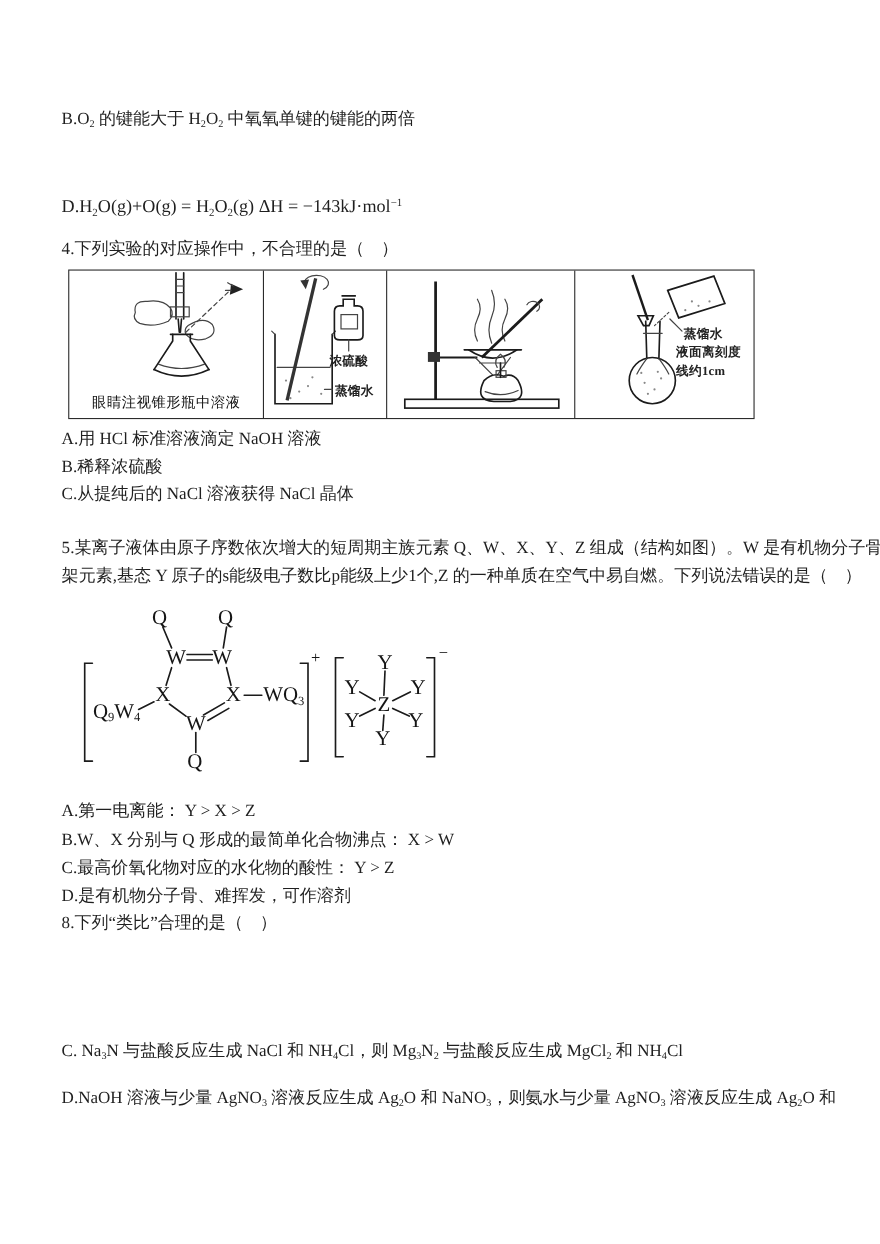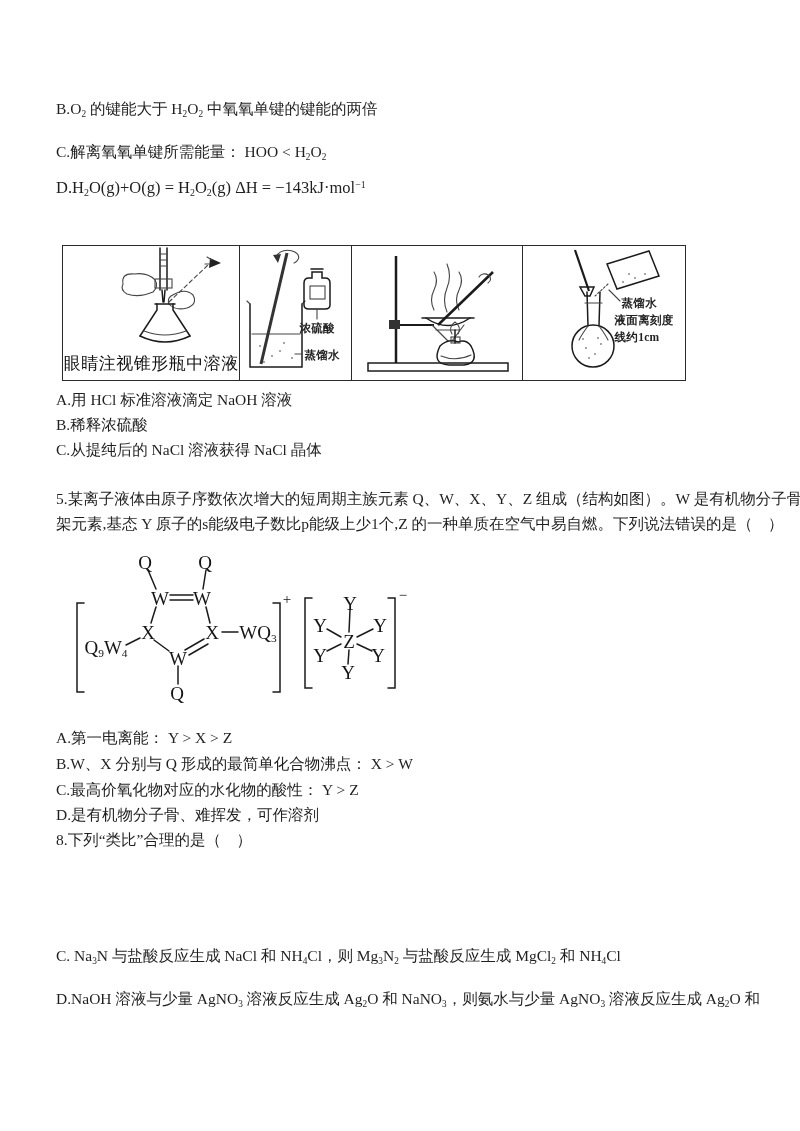--- a/index.html
+++ b/index.html
@@ -8,41 +8,41 @@
   .line{position:absolute;left:56px;white-space:nowrap;font-size:15.5px;line-height:1.25;}
   .line.eq{font-size:16.5px;}
   sub{font-size:60%;vertical-align:-0.3em;line-height:0;}
   sup{font-size:60%;vertical-align:0.55em;line-height:0;}
   
   .fig-table{position:absolute;left:62px;top:245px;width:624px;height:136px;display:flex;
              border:1.6px solid #2b2b2b;box-sizing:border-box;}
   .fig-cell{position:relative;height:100%;box-sizing:border-box;border-right:1.6px solid #2b2b2b;}
   .fig-cell:last-child{border-right:none;}
   .fig-cell svg{position:absolute;left:0;top:0;}
-  .cell-caption{position:absolute;left:0;right:0;bottom:5px;text-align:center;font-size:17px;
+  .cell-caption{position:absolute;left:0;right:0;bottom:5px;text-align:center;font-size:13px;
                 letter-spacing:.5px;color:#111;}
   .mini-label{position:absolute;font-size:11.5px;color:#222;white-space:nowrap;letter-spacing:.3px;font-weight:bold;}
   
   .structure{position:absolute;left:60px;top:548px;width:372px;height:162px;}
   .structure svg{position:absolute;left:0;top:0;}
   .atom{position:absolute;transform:translate(-50%,-50%);font-size:19px;color:#151515;
         white-space:nowrap;line-height:1;}
   .charge{position:absolute;transform:translate(-50%,-50%);font-size:15px;color:#151515;line-height:1;}
   .stroke{stroke:#1b1b1b;stroke-width:1.5;fill:none;stroke-linecap:round;}
   .thin{stroke:#444;stroke-width:1.1;fill:none;stroke-linecap:round;}
 </style>
 </head>
 <body>
 
 <div class="page">
 
   <div class="line" style="top:99px">B.O<sub>2</sub> 的键能大于 H<sub>2</sub>O<sub>2</sub> 中氧氧单键的键能的两倍</div>
-  <div class="line" style="top:142px">C.解离氧氧单键所需能量：  HOO &lt; H<sub>2</sub>O<sub>2</sub></div>
   <div class="line eq" style="top:178px">D.H<sub>2</sub>O(g)+O(g) = H<sub>2</sub>O<sub>2</sub>(g) ΔH = −143kJ·mol<sup>−1</sup></div>
 
+  <div class="line" style="top:217px">4.下列实验的对应操作中，不合理的是（　）</div>
 
   <div class="fig-table">
 
     <div class="fig-cell" style="width:178px">
       <svg width="175" height="105" viewBox="0 0 175 105">
         <g>
           <line class="stroke" x1="97" y1="2" x2="97" y2="44"></line>
           <line class="stroke" x1="104" y1="2" x2="104" y2="44"></line>
           <line class="thin" x1="97" y1="8" x2="104" y2="8"></line>
           <line class="thin" x1="97" y1="14" x2="104" y2="14"></line>

